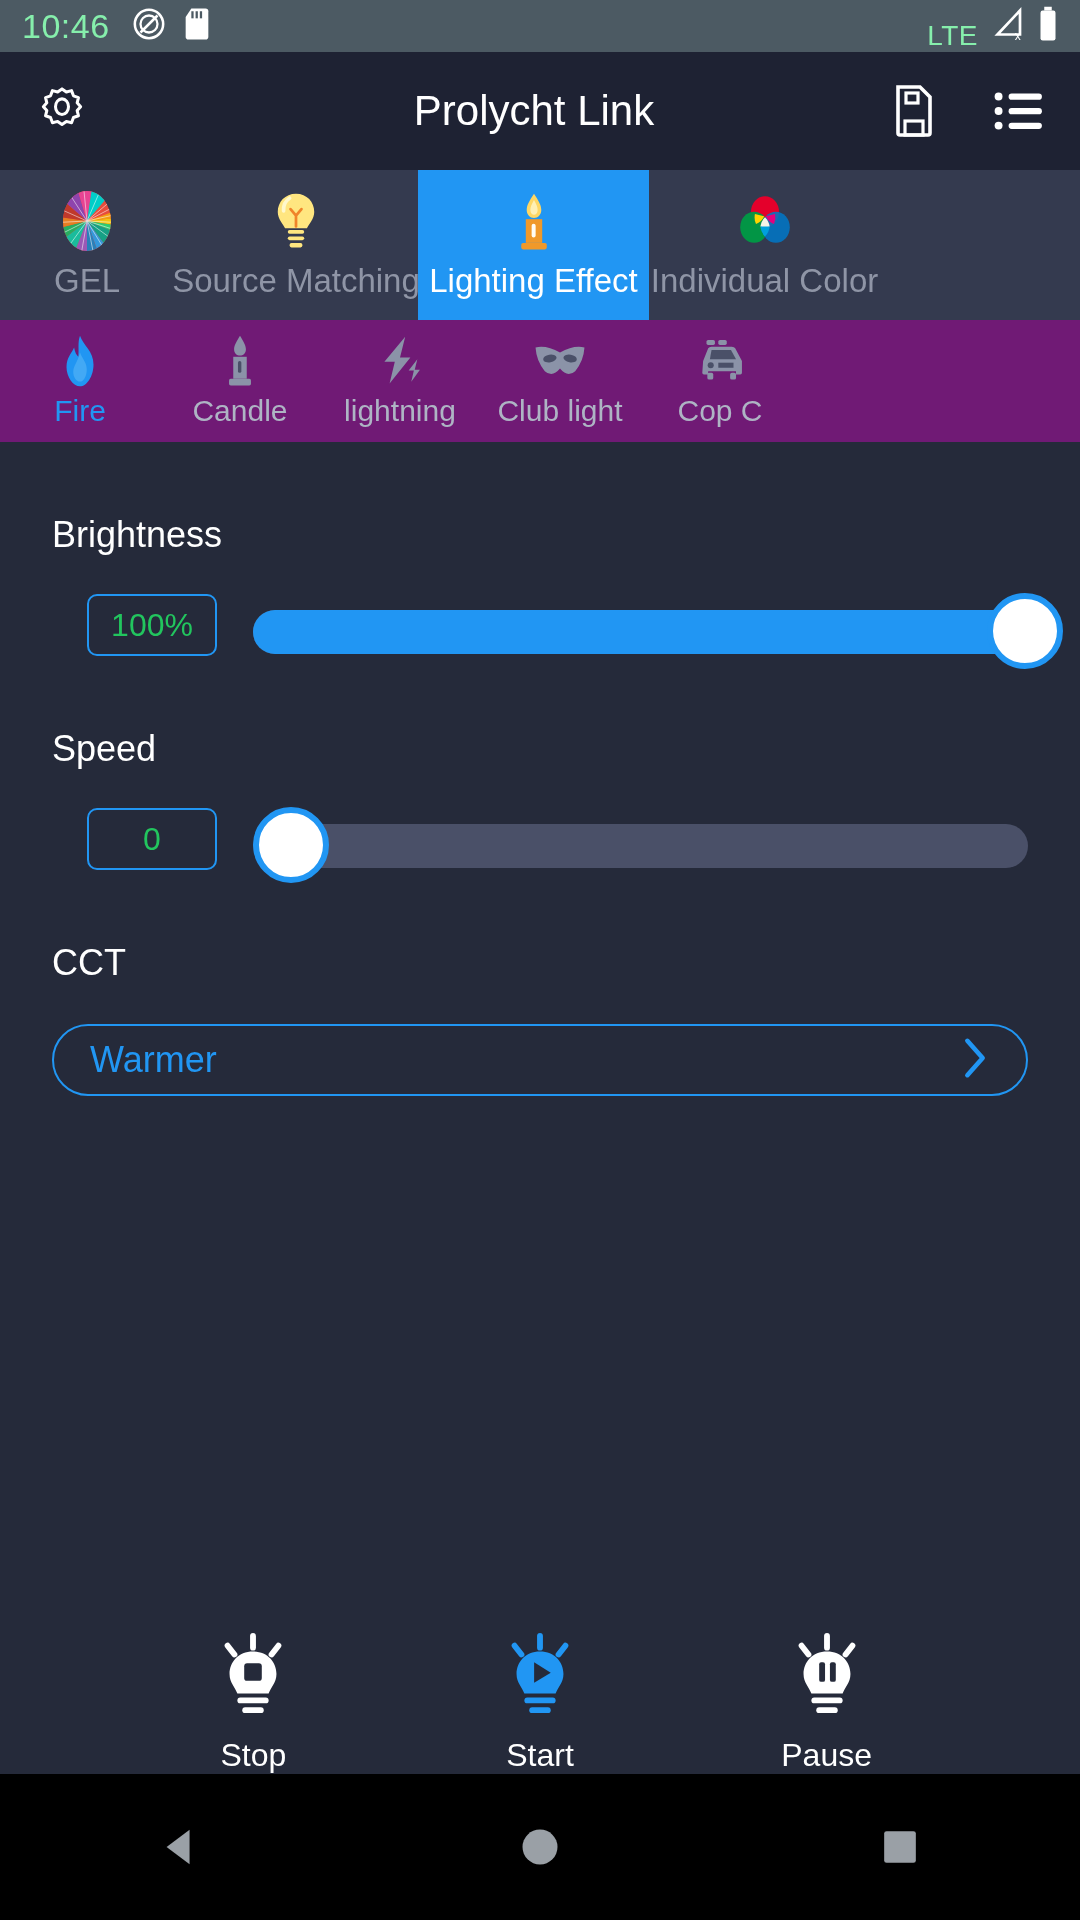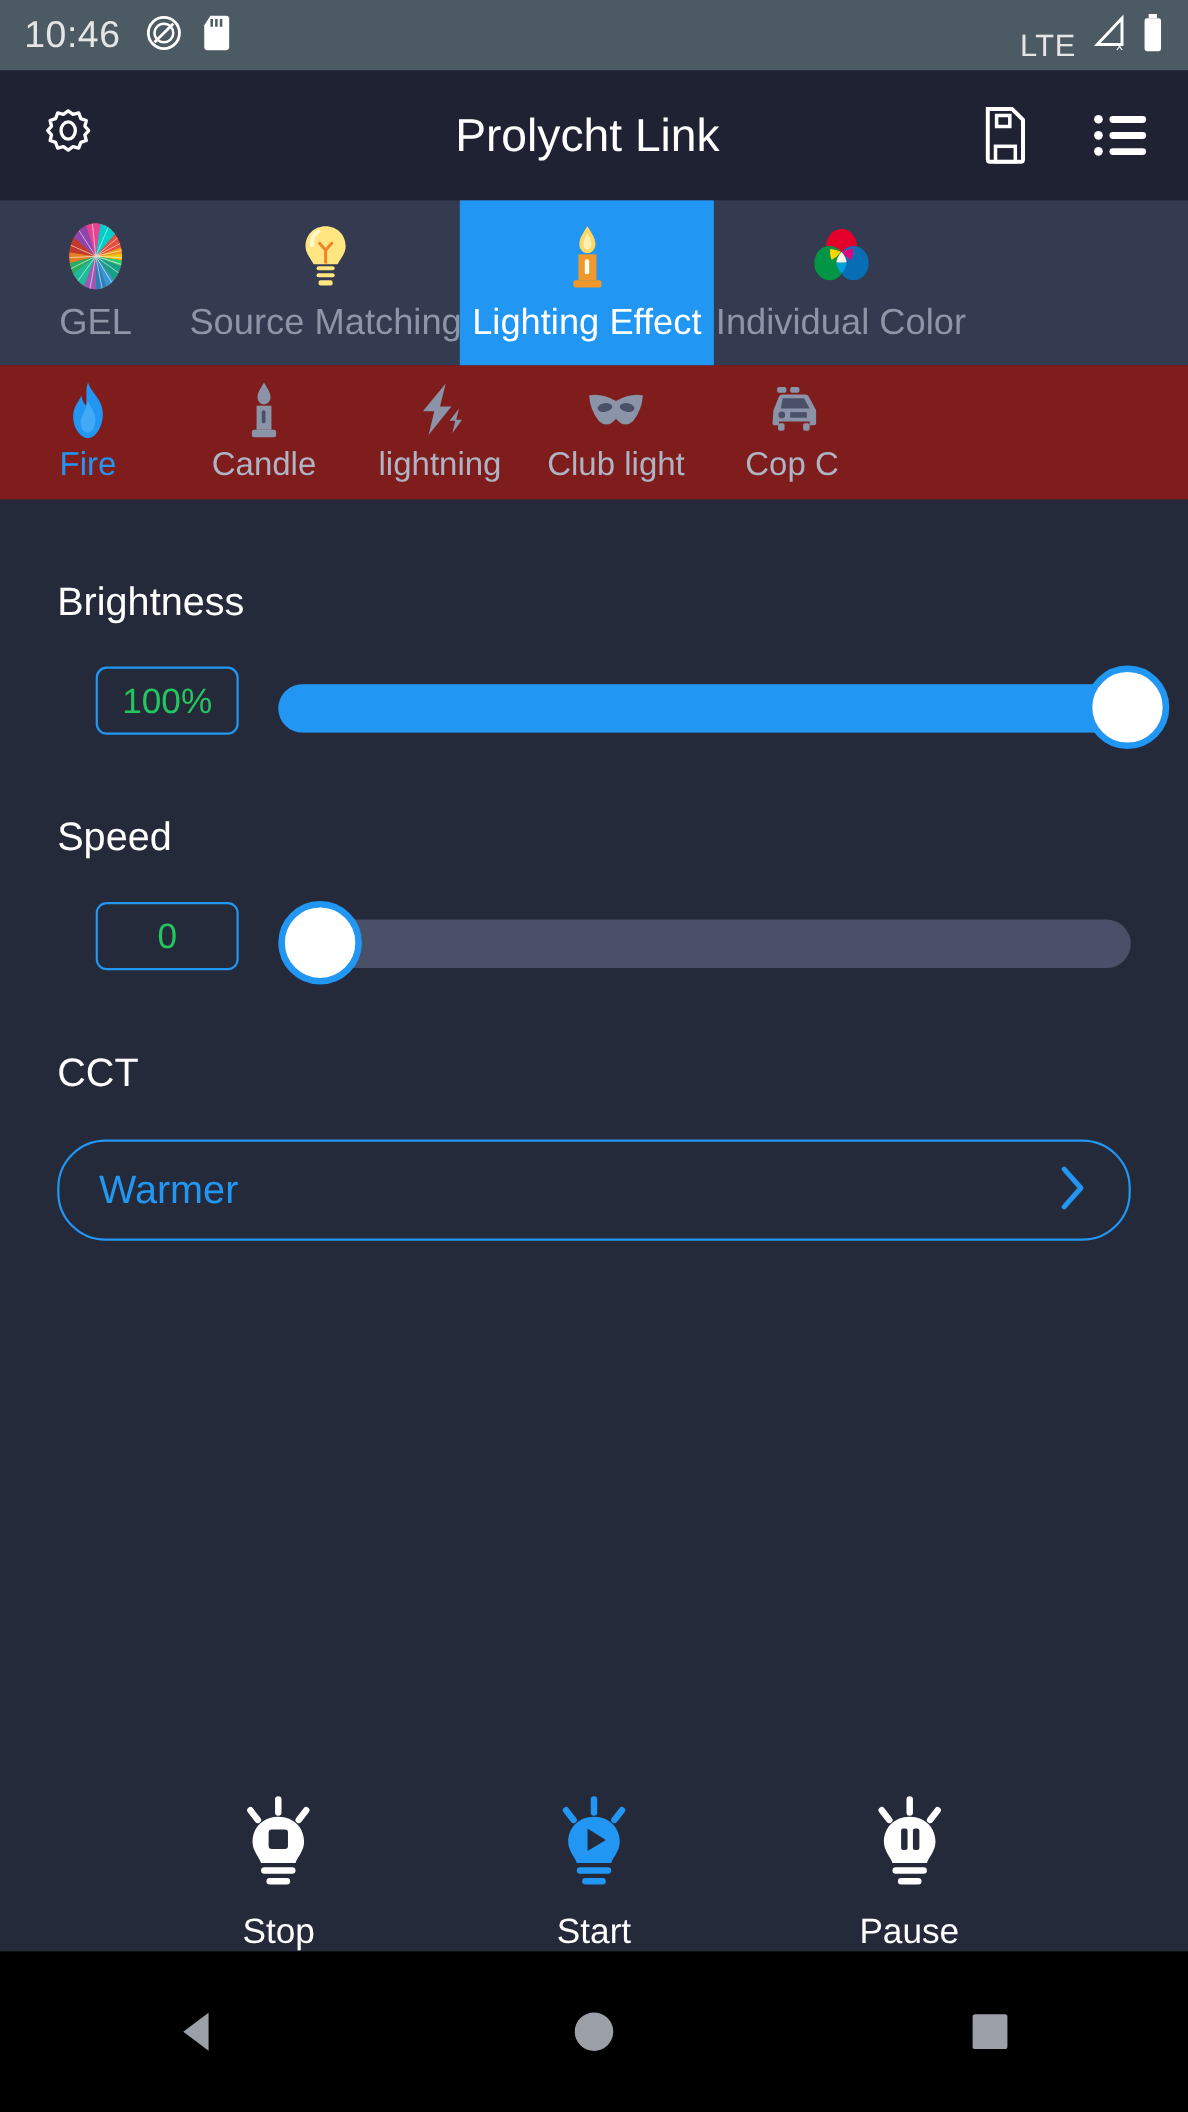--- a/index.html
+++ b/index.html
@@ -6,22 +6,22 @@
   html,body{
     width:1080px; height:1920px;
     background:#252a3a;
     font-family:"Liberation Sans", sans-serif;
     overflow:hidden;
   }
   #app{ position:relative; width:1080px; height:1920px; background:#252a3a; }
 
   
   .statusbar{
-    height:64px; background:#4c5a63; display:flex; align-items:center;
-    padding:14px 22px; color:#e5e5e5;
+    height:52px; background:#4c5a63; display:flex; align-items:center;
+    padding:14px 22px; color:#86efac;
   }
   .sb-time{ font-size:34px; letter-spacing:.5px; }
   .sb-left-icons{ display:flex; align-items:center; gap:18px; margin-left:22px; }
   .sb-right{ margin-left:auto; display:flex; align-items:center; gap:12px; }
   .sb-lte{ font-size:28px; letter-spacing:.5px;margin-top:20px; }
 
   
   .appbar{
     height:118px; background:#1e2233; display:flex; align-items:center;
     padding:0 36px; position:relative;
@@ -40,21 +40,21 @@
     justify-content:center; gap:10px; cursor:pointer;
     padding:0 6px;
   }
   .tab-label{ font-size:33px; color:#8f95a6; white-space:nowrap; }
   .tab.selected{ background:#2196f3; }
   .tab.selected .tab-label{ color:#ffffff; }
   .tab-icon{ width:62px; height:62px; display:flex; align-items:center; justify-content:center; }
 
   
   .subtabbar{
-    height:122px; background:#7f1d1d; display:flex; align-items:stretch;
+    height:122px; background:#701a75; display:flex; align-items:stretch;
     overflow:hidden;
   }
   .subtab{
     flex:0 0 auto; width:160px; display:flex; flex-direction:column;
     align-items:center; justify-content:center; gap:6px; cursor:pointer;
   }
   .subtab-label{ font-size:30px; color:#aeb4c4; white-space:nowrap; }
   .subtab.selected .subtab-label{ color:#2196f3; }
   .subtab-icon{ width:54px; height:54px; display:flex; align-items:center; justify-content:center; }
 
@@ -77,21 +77,21 @@
     border-radius:22px; background:#2196f3;
   }
   .thumb{
     position:absolute; top:0; width:76px; height:76px; margin-top:-1px;
     border-radius:50%; background:#ffffff; border:6px solid #2196f3;
     cursor:pointer;
   }
 
   
   .dropdown{
-    margin-top:40px; height:92px; border:2px solid #2196f3; border-radius:44px;
+    margin-top:40px; height:72px; border:2px solid #2196f3; border-radius:44px;
     display:flex; align-items:center; padding:0 36px; cursor:pointer;
   }
   .dropdown-value{ font-size:36px; color:#2196f3; }
   .dropdown-chev{ margin-left:auto; }
 
   
   .bottombar{
     position:absolute; left:0; right:0; bottom:146px;
     display:flex; align-items:flex-end; justify-content:space-around;
     padding:0 110px 0 110px;

